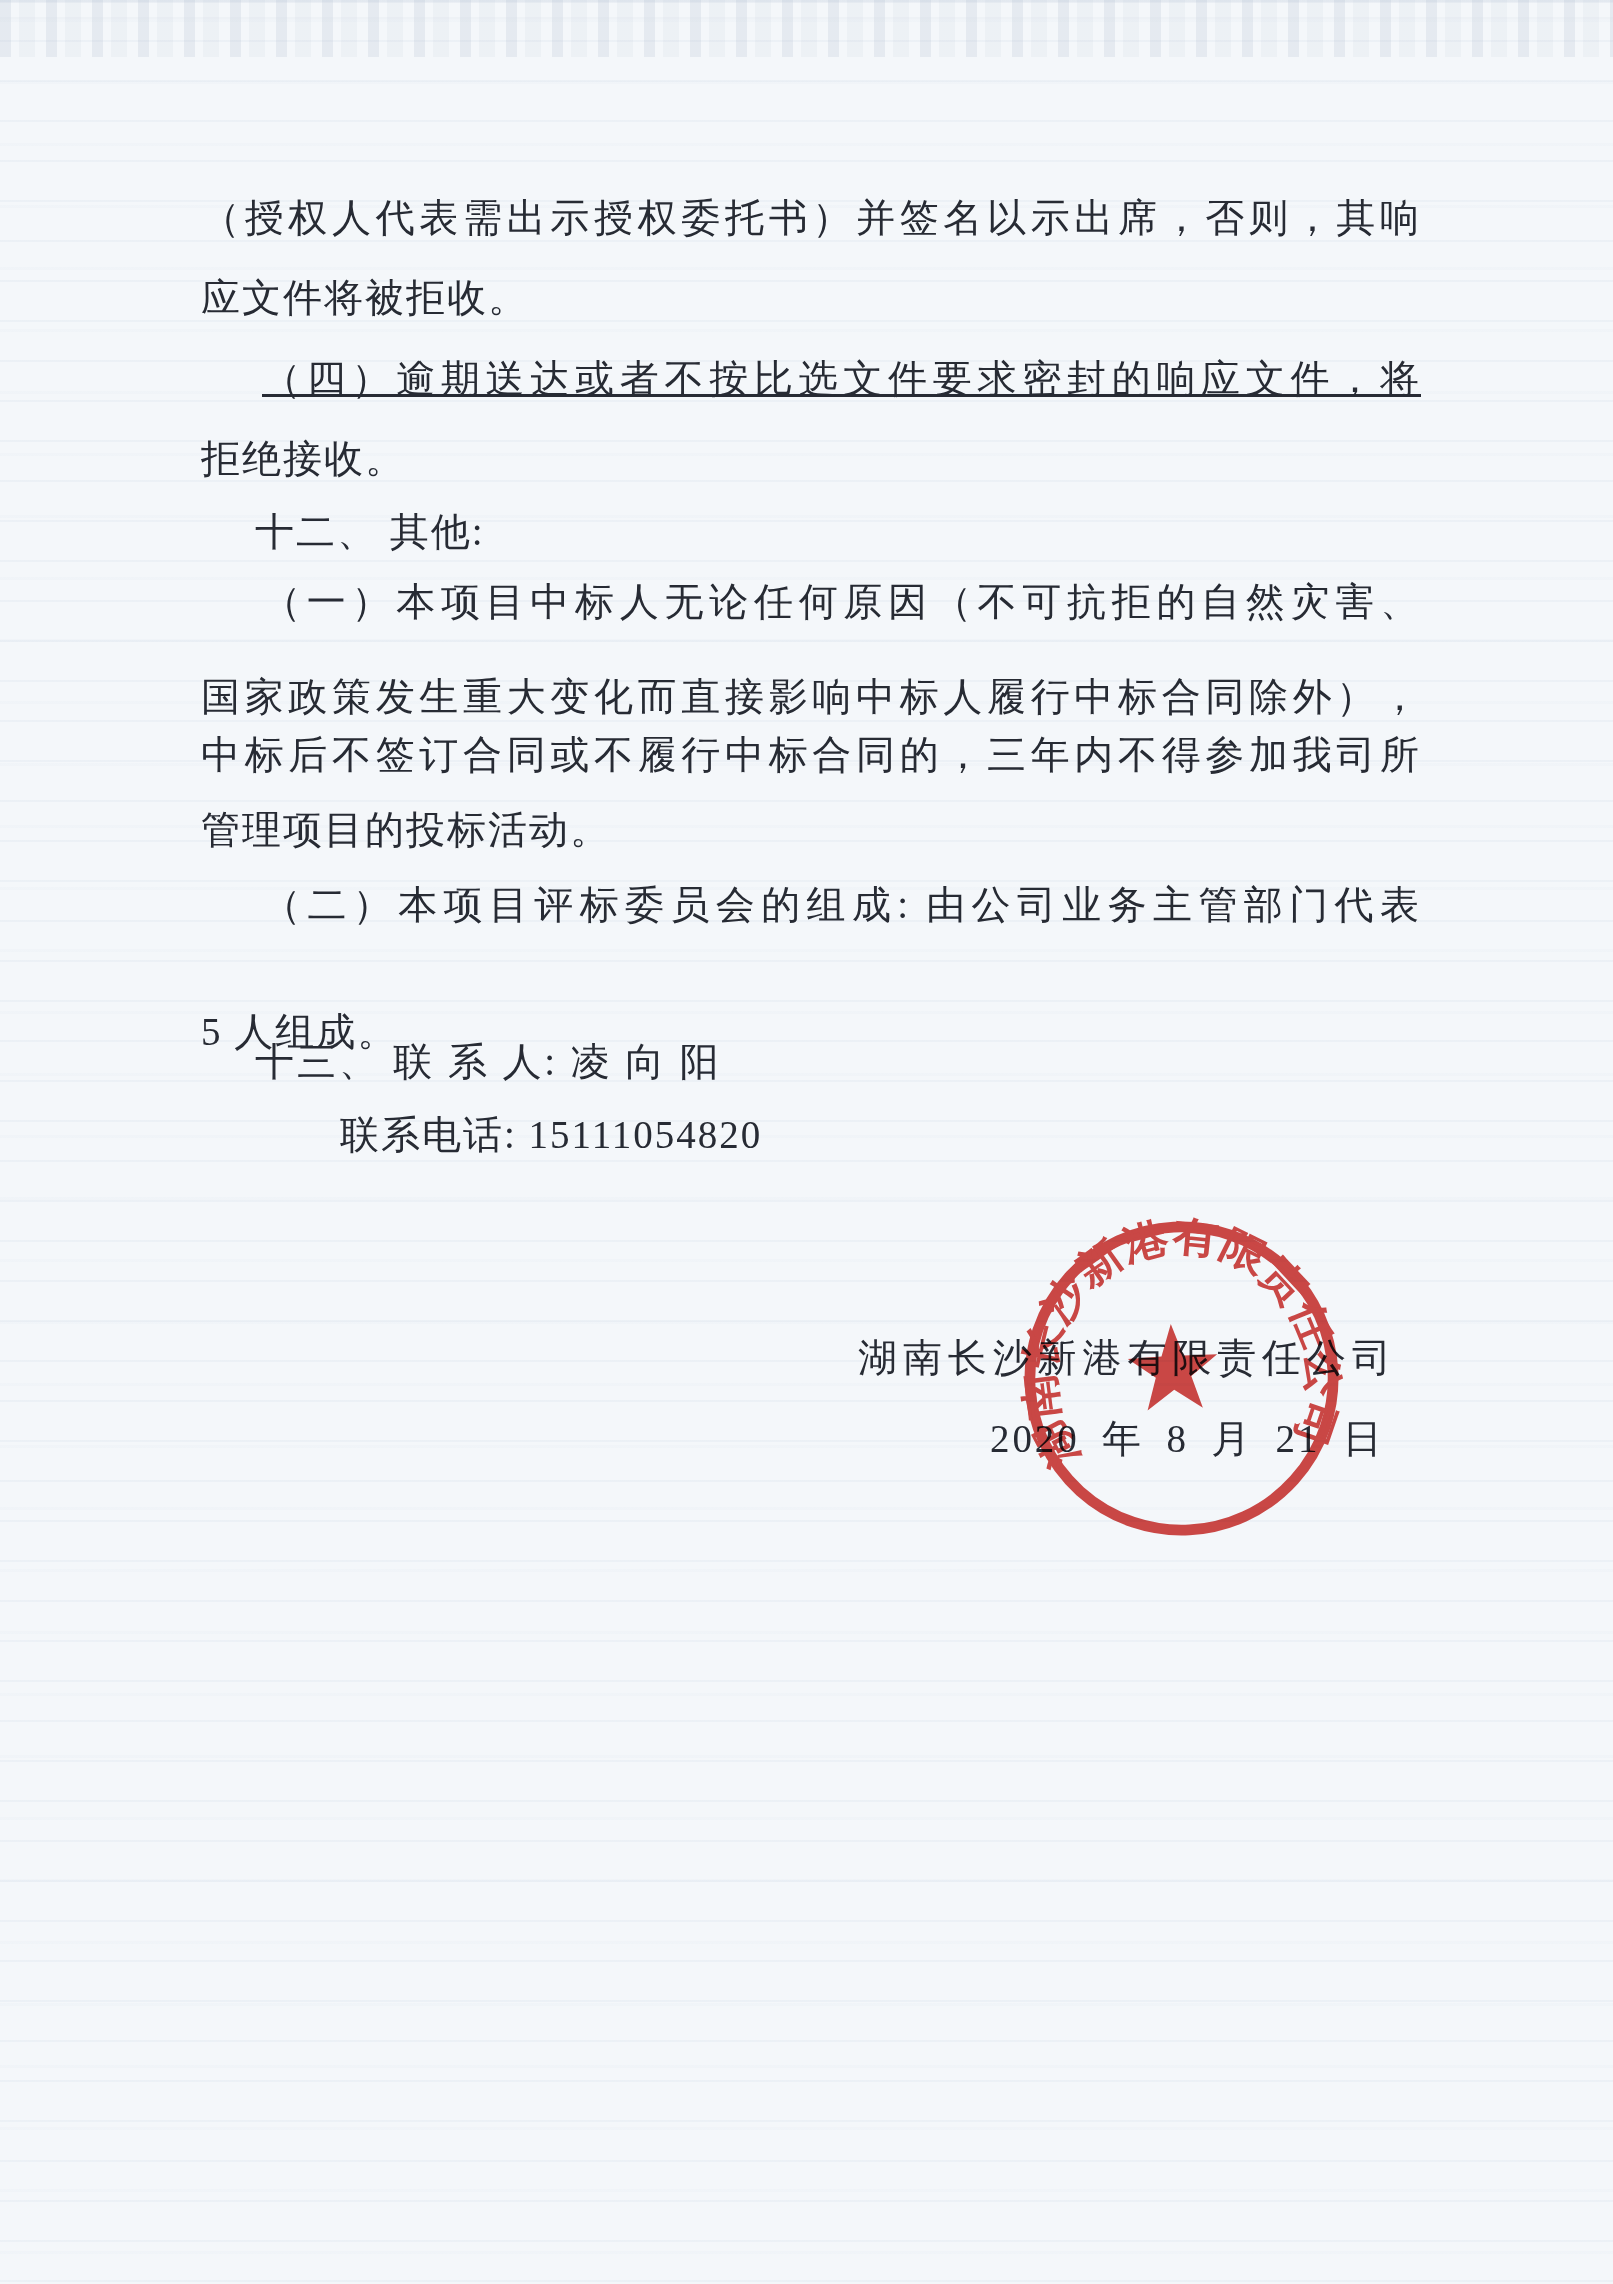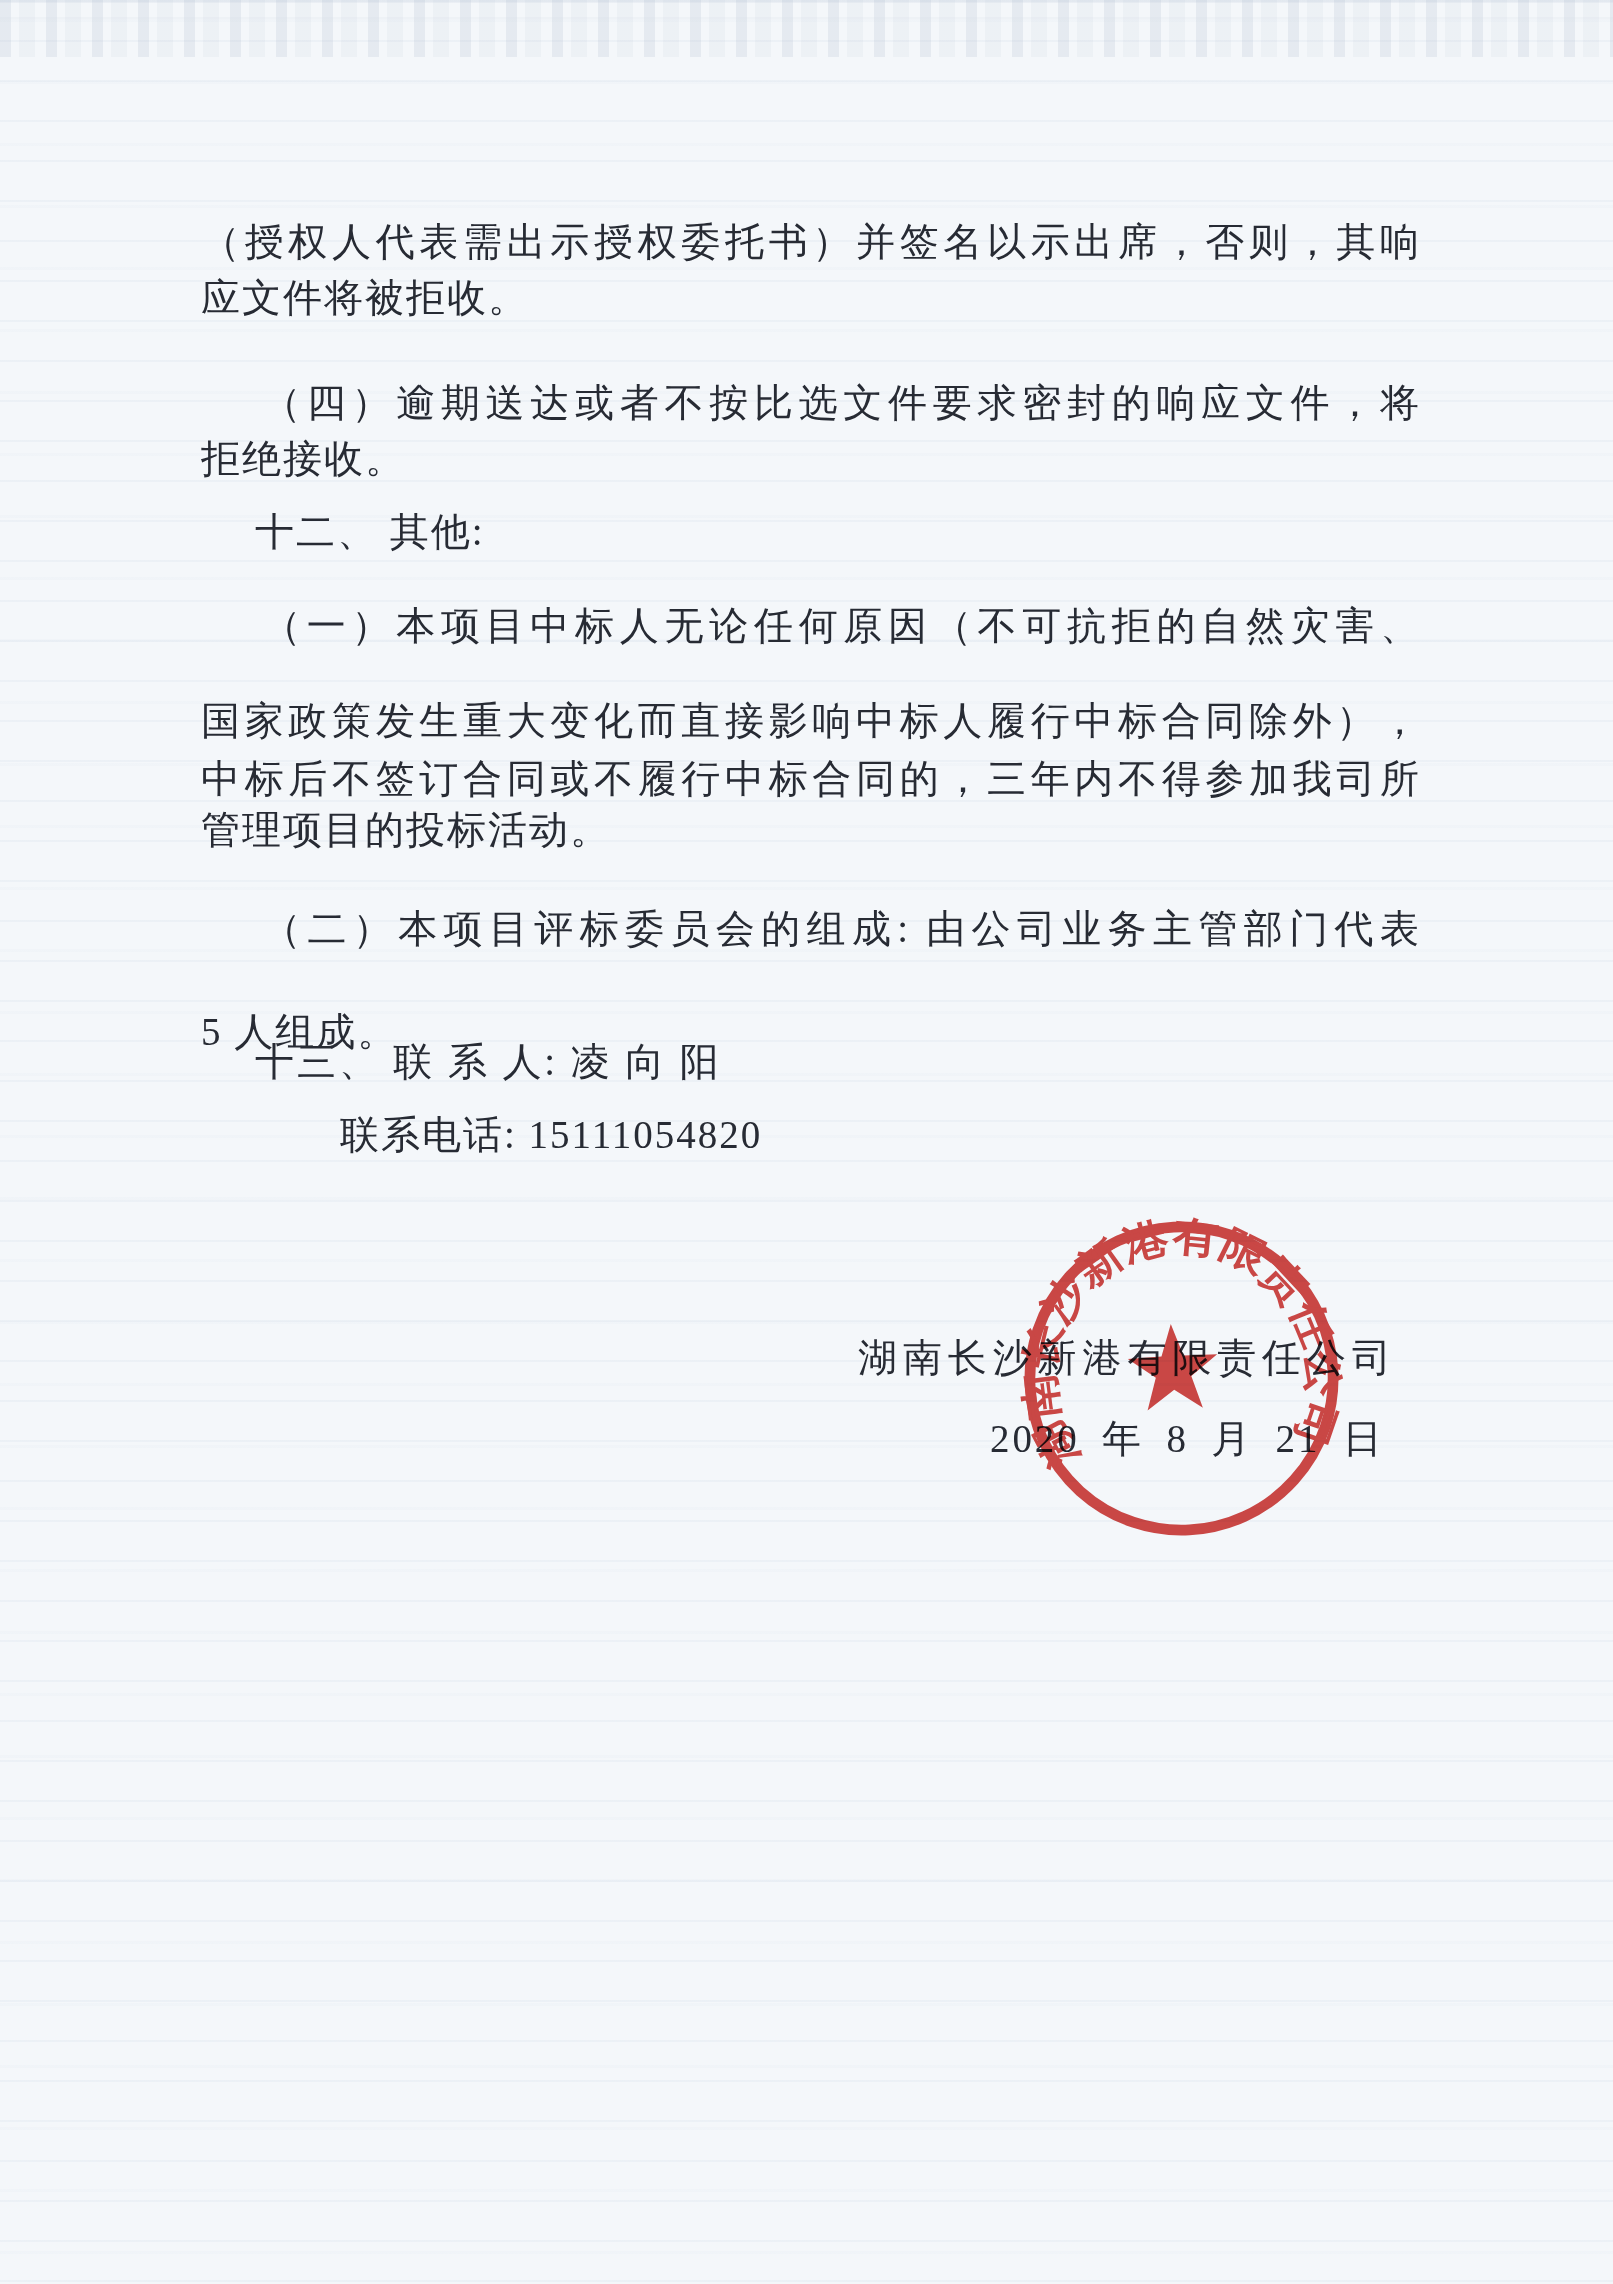--- a/index.html
+++ b/index.html
@@ -38,26 +38,25 @@
     line-height:51px;
     letter-spacing:2px;
     white-space:nowrap;
   }
   .doc-line.just{
     width:1220px;
     white-space:normal;
     text-align:justify;
     text-align-last:justify;
     letter-spacing:2px;
-    margin-top:24px;
   }
   .doc-line.ind{ text-indent:61px; }
   .l1{top:192px;}
   .l2{top:272px;}
-  .l3{top:353px;}
+  .l3{top:353px;text-decoration:underline;}
   .l4{top:433px;}
   .l5{top:506px;margin-left:54px;text-align:center;}
   .l6{top:576px;}
   .l7{top:671px;}
   .l8{top:729px;}
   .l9{top:804px;}
   .l10{top:879px;}
   .l11{top:1006px;}
   .l12{top:1036px;margin-left:54px;letter-spacing:2.9px;}
   .l13{top:1109px;margin-left:139px;letter-spacing:2px;}

